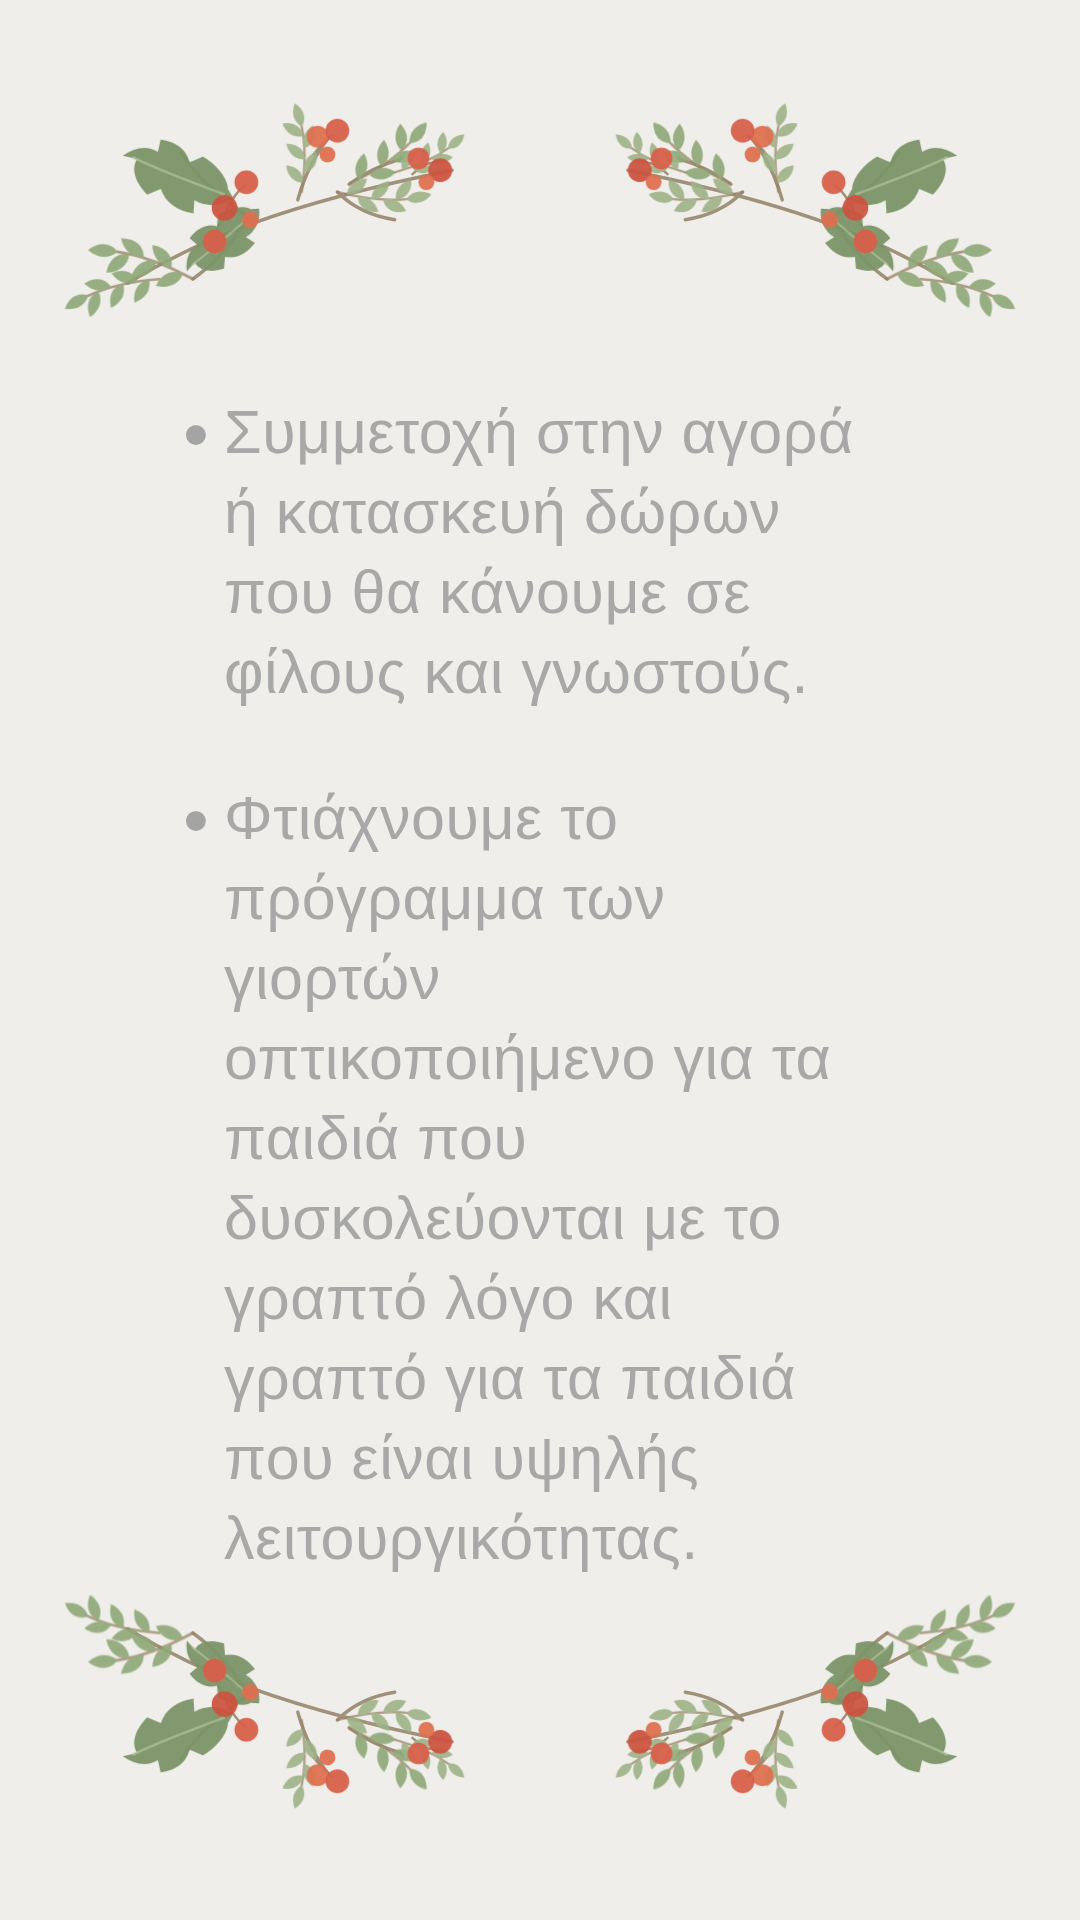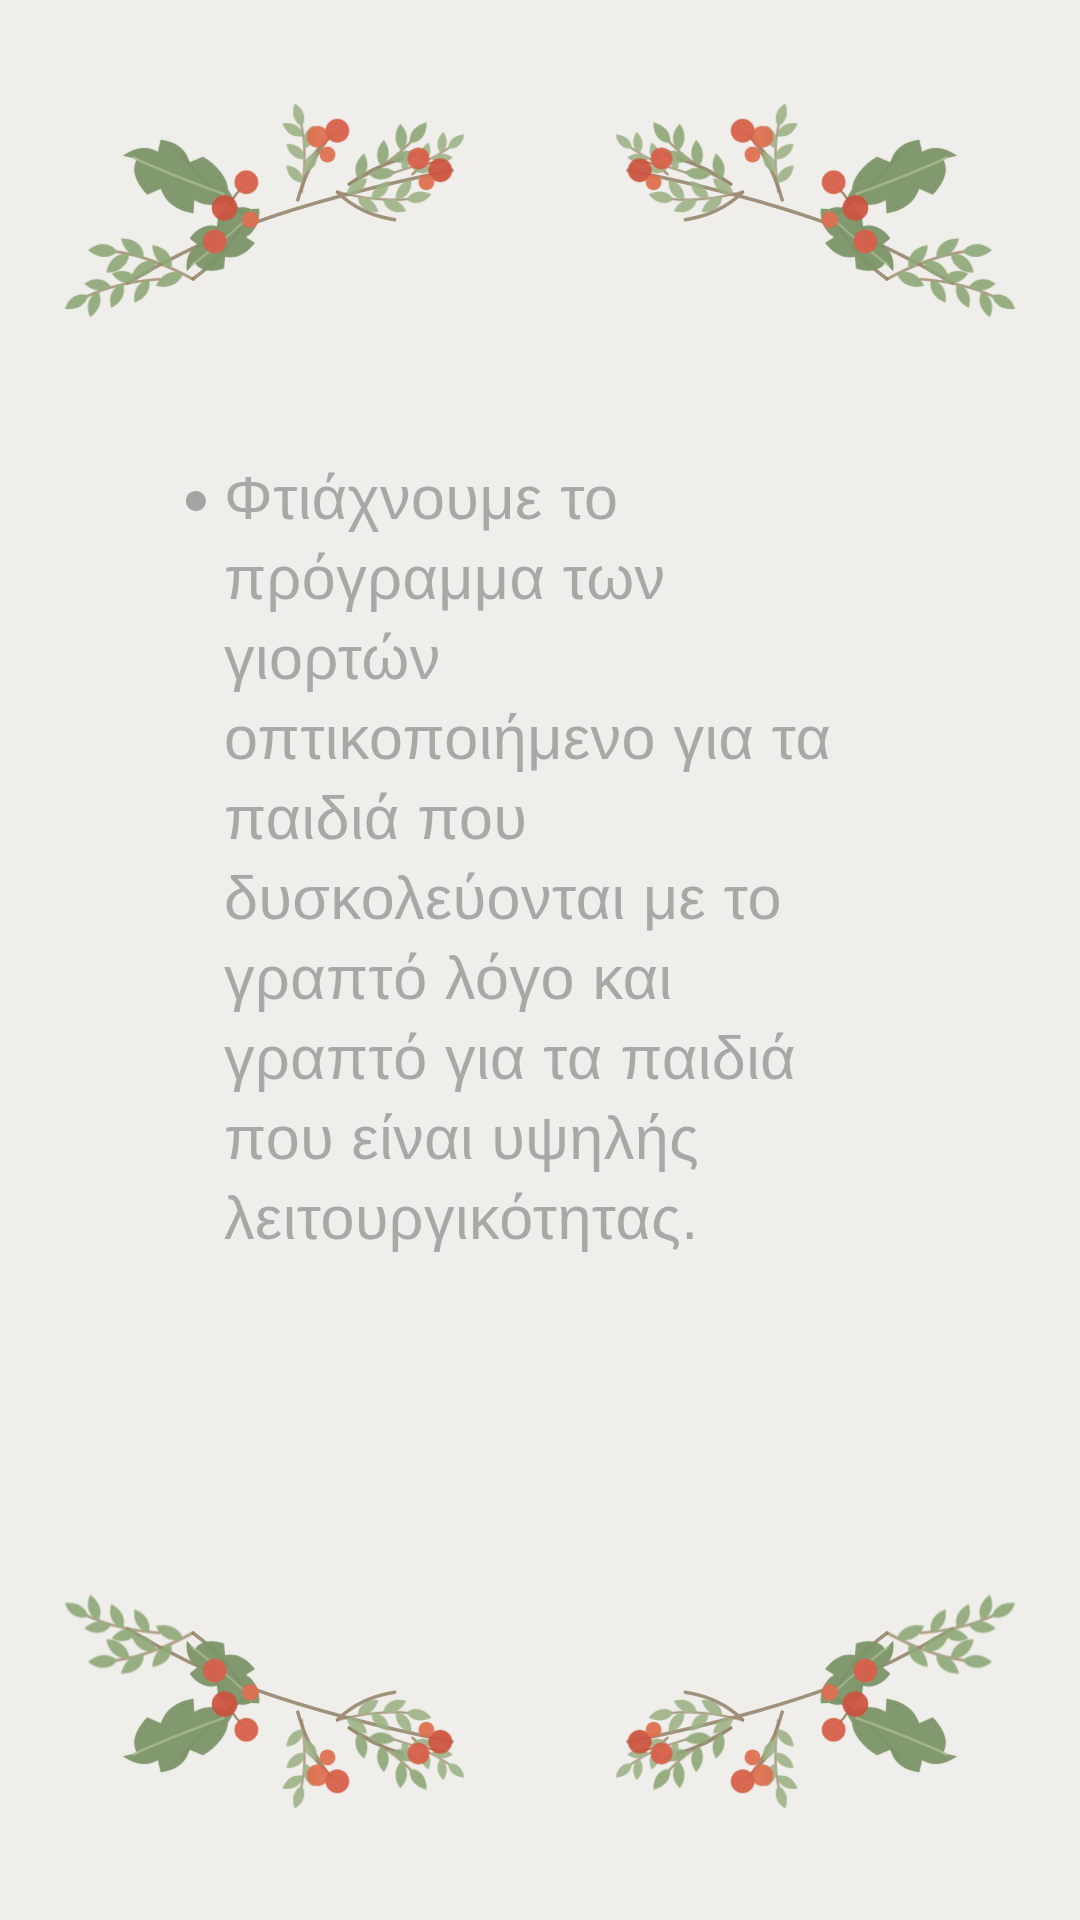--- a/index.html
+++ b/index.html
@@ -141,20 +141,24 @@
     <use href="#branch"></use>
   </svg>
   <svg class="corner br" viewBox="0 0 360 200">
     <use href="#branch"></use>
   </svg>
 
   <div class="content">
     <ul class="bullets">
       <li>
         <span class="dot">●</span>
+        <span class="txt">Συμμετοχή στην αγορά
+ή κατασκευή δώρων
+που θα κάνουμε σε
+φίλους και γνωστούς.</span>
       </li>
       <li>
         <span class="dot">●</span>
         <span class="txt">Φτιάχνουμε το
 πρόγραμμα των
 γιορτών
 οπτικοποιήμενο για τα
 παιδιά που
 δυσκολεύονται με το
 γραπτό λόγο και

